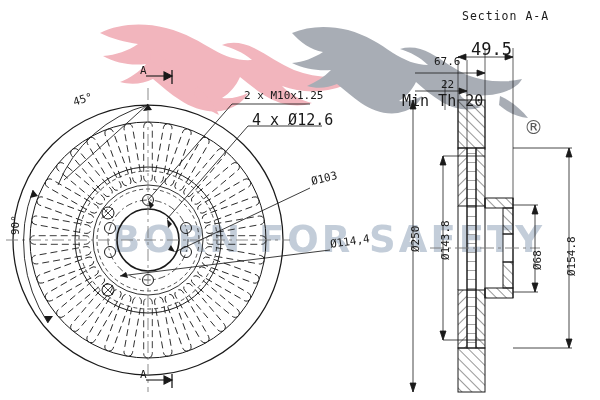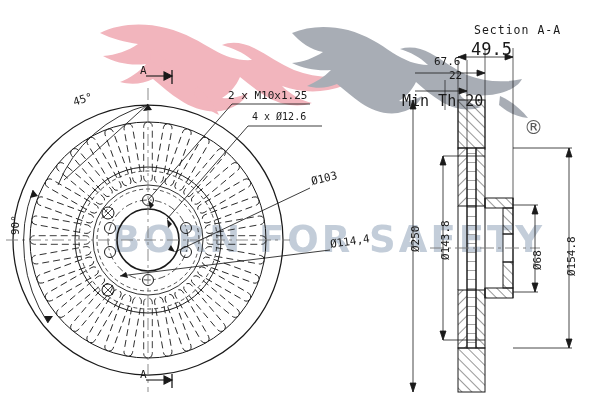--- a/index.html
+++ b/index.html
@@ -363,35 +363,35 @@
     </g>
     <g stroke="#1a1a1a" stroke-width="0.8" fill="#1a1a1a">
       <line x1="569" y1="148" x2="569" y2="348"></line>
       <polygon points="569,148 566,157 572,157"></polygon>
       <polygon points="569,348 566,339 572,339"></polygon>
       <line x1="513" y1="148" x2="572" y2="148"></line>
       <line x1="513" y1="348" x2="572" y2="348"></line>
     </g>
   </svg>
 
-  <div class="lbl" style="left:462px;top:23px;font-size:11.5px;letter-spacing:1px;margin-left:12px;">Section A-A</div>
+  <div class="lbl" style="left:462px;top:9px;font-size:11.5px;letter-spacing:1px;">Section A-A</div>
 
   <div class="lbl" style="left:471px;top:39px;font-size:17px;">49.5</div>
   <div class="lbl" style="left:434px;top:55px;font-size:11px;">67.6</div>
-  <div class="lbl" style="left:441px;top:69px;font-size:11px;margin-left:8px;">22</div>
+  <div class="lbl" style="left:441px;top:78px;font-size:11px;">22</div>
   <div class="lbl" style="left:402px;top:92px;font-size:15px;">Min Th 20</div>
 
   <div class="lbl vert" style="left:409px;top:252px;font-size:11px;transform:rotate(-90deg);">Ø250</div>
   <div class="lbl vert" style="left:439px;top:260px;font-size:11px;transform:rotate(-90deg);">Ø143.8</div>
   <div class="lbl vert" style="left:531px;top:270px;font-size:11px;transform:rotate(-90deg);">Ø68</div>
   <div class="lbl vert" style="left:565px;top:276px;font-size:11px;transform:rotate(-90deg);">Ø154.8</div>
 
   <div class="lbl" style="left:73px;top:93px;font-size:11px;transform:rotate(-17deg);">45°</div>
   <div class="lbl vert" style="left:9px;top:235px;font-size:11px;transform:rotate(-90deg);">90°</div>
-  <div class="lbl" style="left:228px;top:89px;font-size:11px;">2  x  M10x1.25</div>
-  <div class="lbl" style="left:252px;top:111px;font-size:10px;">4  x  Ø12.6</div>
+  <div class="lbl" style="left:244px;top:89px;font-size:11px;">2  x  M10x1.25</div>
+  <div class="lbl" style="left:252px;top:111px;font-size:15px;">4  x  Ø12.6</div>
   <div class="lbl" style="left:311px;top:172px;font-size:11px;transform:rotate(-14deg);">Ø103</div>
   <div class="lbl" style="left:330px;top:235px;font-size:11px;transform:rotate(-8deg);">Ø114,4</div>
 
   <div class="lbl" style="left:140px;top:64px;font-size:11px;">A</div>
   <div class="lbl" style="left:140px;top:368px;font-size:11px;">A</div>
 
 </div>
 
 </body></html>

